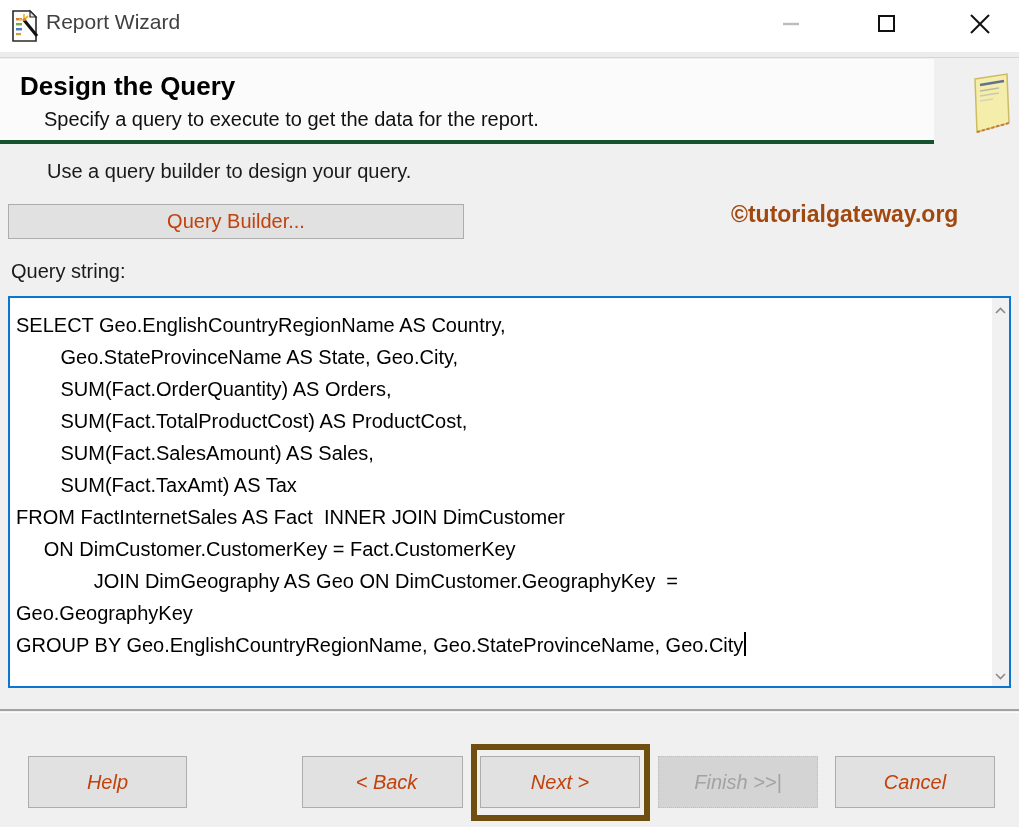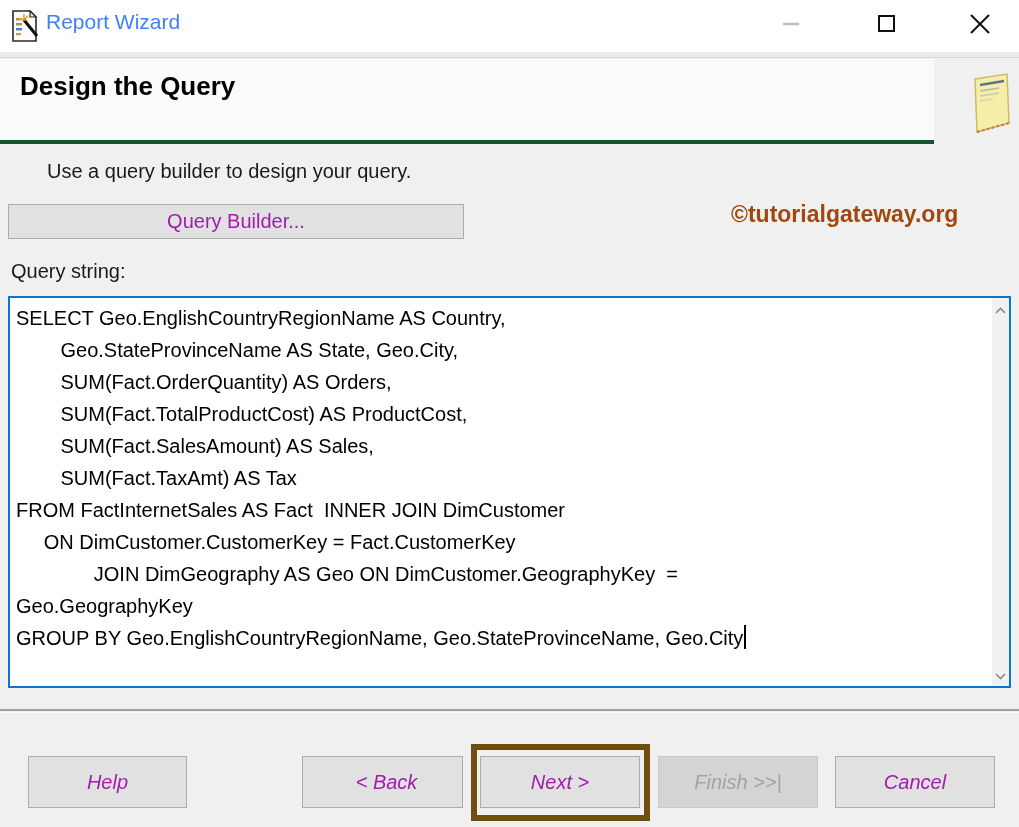--- a/index.html
+++ b/index.html
@@ -14,21 +14,21 @@
   .titlebar {
     position:absolute; left:0; top:0; width:1019px; height:52px;
     background:#ffffff;
   }
   .titlebar-strip {
     position:absolute; left:0; top:52px; width:1019px; height:6px;
     background:#ececec; border-bottom:1px solid #d6d6d6;
   }
   .app-icon { position:absolute; left:8px; top:9px; width:32px; height:34px; }
   .window-title {
-    position:absolute; left:46px; top:10px; font-size:21px; color:#3b82f6;
+    position:absolute; left:46px; top:10px; font-size:21px; color:#404040;
   }
   .win-btn {
     position:absolute; top:6px; width:46px; height:38px;
     display:flex; align-items:center; justify-content:center;
     background:transparent; border:none; cursor:default;
   }
   .win-btn.min { left:768px; }
   .win-btn.max { left:864px; }
   .win-btn.close { left:957px; }
   
@@ -43,40 +43,40 @@
   .page-subtitle {
     position:absolute; left:44px; top:49px; font-size:20px; color:#111;
   }
   .header-doc-icon { position:absolute; left:963px; top:12px; width:50px; height:66px; }
   
   .instruction {
     position:absolute; left:11px; top:160px; font-size:20px;margin-left:36px;
   }
   .btn {
     background:#e1e1e1; border:1px solid #adadad;
-    font-family:"Liberation Sans", sans-serif; font-size:20px; color:#a21caf;
+    font-family:"Liberation Sans", sans-serif; font-size:20px; color:#c2410c;
     cursor:default;
   }
   .query-builder-btn {
     position:absolute; left:8px; top:204px; width:456px; height:35px;
   }
   .watermark {
     position:absolute; left:731px; top:201px;
     font-size:23px; font-weight:bold; color:#a1480e;
   }
   .query-label {
     position:absolute; left:11px; top:260px; font-size:20px;
   }
   .query-box {
     position:absolute; left:8px; top:296px; width:1003px; height:392px;
     background:#ffffff; border:2px solid #0b76d1;
   }
   .query-text-wrap {
     position:absolute; left:0; top:0; right:18px; bottom:0;
-    padding:4px 2px 0 6px; overflow:hidden;
+    padding:11px 2px 0 6px; overflow:hidden;
     font-size:20px; line-height:32px; color:#000;
     white-space:pre-wrap; word-break:break-word;
   }
   .text-cursor {
     display:inline-block; width:2px; height:24px; background:#000;
     vertical-align:text-bottom; margin-left:1px;
   }
   .scrollbar {
     position:absolute; right:0; top:0; width:17px; bottom:0;
     background:#f1f1f1;
@@ -150,20 +150,21 @@
             <line x1="3" y1="3" x2="21" y2="21" stroke="#111" stroke-width="2"></line>
             <line x1="21" y1="3" x2="3" y2="21" stroke="#111" stroke-width="2"></line>
           </svg>
       </span>
     </button>
   </div>
   <div class="titlebar-strip"></div>
 
   <div class="header">
     <div class="page-title">Design the Query</div>
+    <div class="page-subtitle">Specify a query to execute to get the data for the report.</div>
     <span class="header-doc-icon">
       <svg width="50" height="66" viewBox="0 0 50 66">
         <path d="M12 8 L44 3 L46 52 L14 61 Z" fill="#f5eeab" stroke="#cdbb64" stroke-width="1.5"></path>
         <line x1="17" y1="14" x2="41" y2="10" stroke="#5f7390" stroke-width="2.6"></line>
         <line x1="17" y1="20" x2="36" y2="17" stroke="#b9b9a0" stroke-width="1.5"></line>
         <line x1="17" y1="25" x2="36" y2="22" stroke="#c9c9ae" stroke-width="1.5"></line>
         <line x1="17" y1="30" x2="30" y2="28" stroke="#d4d4b8" stroke-width="1.5"></line>
         <path d="M14 61 L46 52" stroke="#cc7a3a" stroke-width="2" stroke-dasharray="3,2" fill="none"></path>
       </svg>
     </span>

